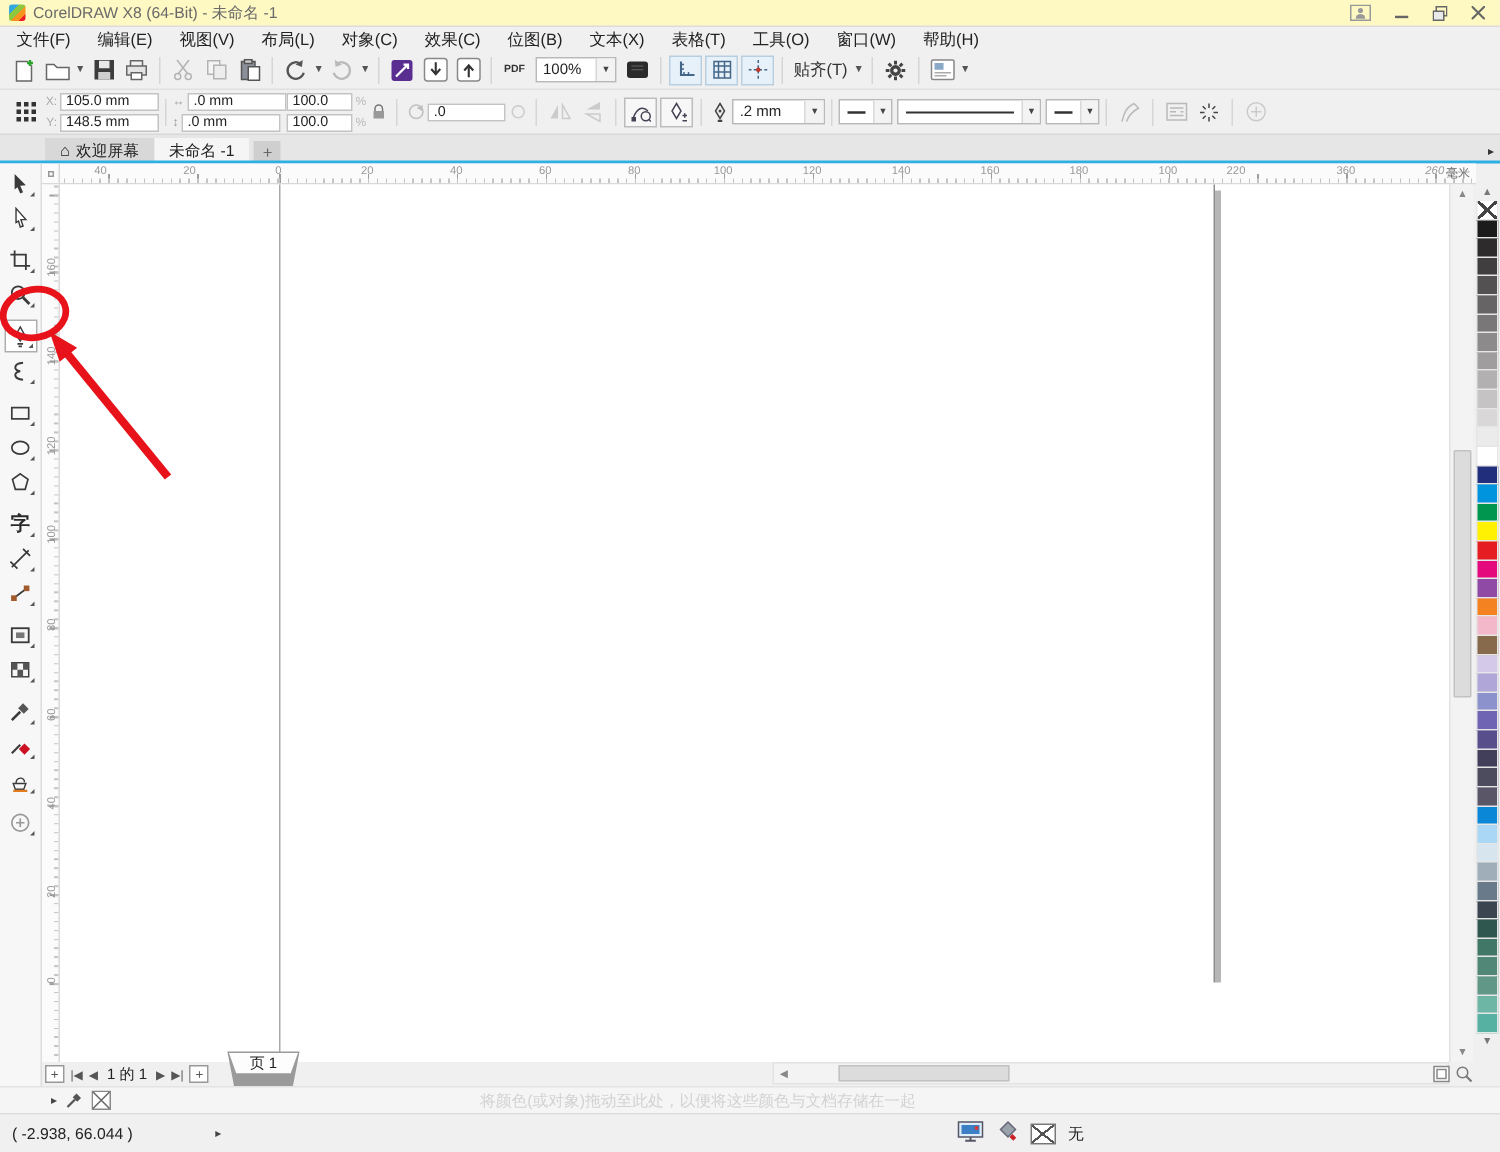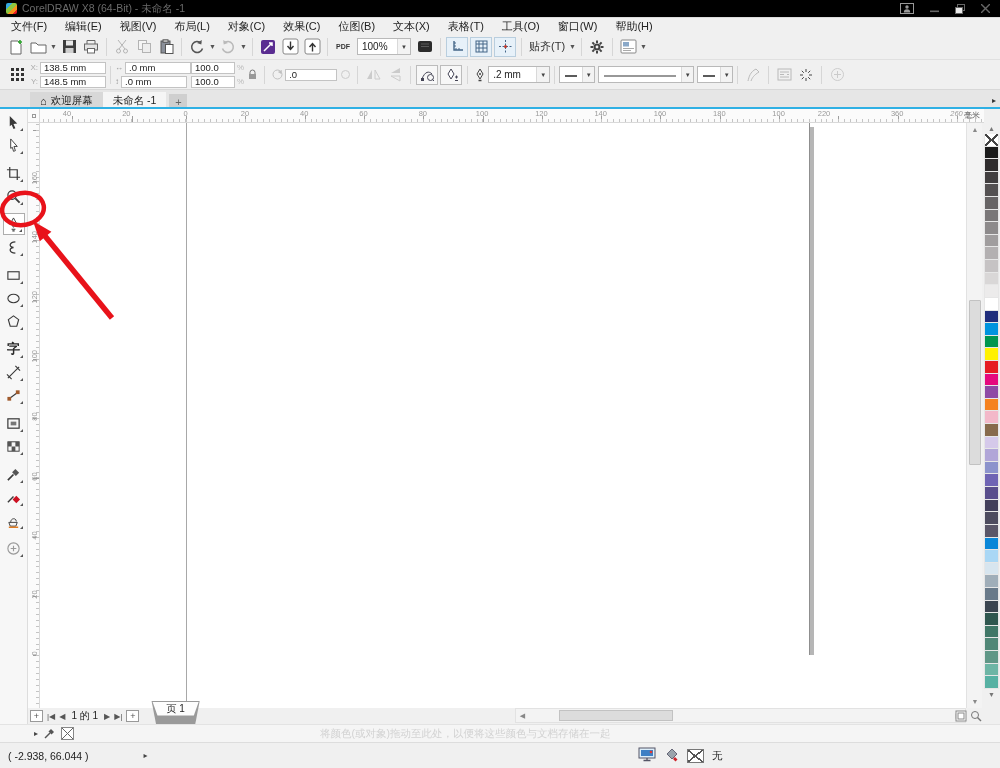--- a/index.html
+++ b/index.html
@@ -1,20 +1,20 @@
 <!DOCTYPE html>
 <html><head>
 <meta charset="utf-8">
 <style>
   * { margin:0; padding:0; box-sizing:border-box; }
   html,body { width:1000px; height:768px; overflow:hidden; }
   body { font-family:"Liberation Sans","DejaVu Sans",sans-serif; font-size:11px; color:#333; background:#f0f0f0; position:relative; }
 
   
-  #titlebar { position:absolute; left:0; top:0; width:1000px; height:18px; background:#000000; border-bottom:1px solid #dcdcdc; display:flex; align-items:center; padding:0 4px; }
+  #titlebar { position:absolute; left:0; top:0; width:1000px; height:18px; background:#fef9c3; border-bottom:1px solid #dcdcdc; display:flex; align-items:center; padding:0 4px; }
   #titlebar .logo { width:11px; height:11px; margin:0 5px 0 2px; background:linear-gradient(135deg,#35a8e0 0 30%,#8dc63f 30% 55%,#f7941d 55% 78%,#ed1c24 78%); border-radius:2px; }
   #titlebar .title { font-size:10.5px; color:#6a6a6a; }
   #titlebar .winbtns { margin-left:auto; display:flex; align-items:center; gap:16px; padding-right:6px; }
   .winbtn { color:#777; display:flex; align-items:center; }
 
   
   #menubar { position:absolute; left:0; top:18px; width:1000px; height:16px; background:#f0f0f0; display:flex; align-items:center; padding-left:2px; }
   #menubar span { padding:0 9px; color:#222; cursor:default; }
 
   
@@ -316,21 +316,21 @@
           <rect x="11" y="6" width="3" height="3"></rect>
           <rect x="1" y="11" width="3" height="3"></rect>
           <rect x="6" y="11" width="3" height="3"></rect>
           <rect x="11" y="11" width="3" height="3"></rect>
         </g>
       </svg>
     </span>
   <div class="stack2" style="margin-left:2px;">
     <div class="rowfield">
         <span class="flabel">X:</span>
-        <div class="pfield w68">138.5 mm</div>
+        <div class="pfield w68">105.0 mm</div>
       </div>
     <div class="rowfield">
         <span class="flabel">Y:</span>
         <div class="pfield w68">148.5 mm</div>
       </div>
   </div>
   <div class="vsep"></div>
   <div class="stack2">
     <div class="rowfield">
         <span class="gicon" style="font-size:8px;color:#999;">↔</span>

